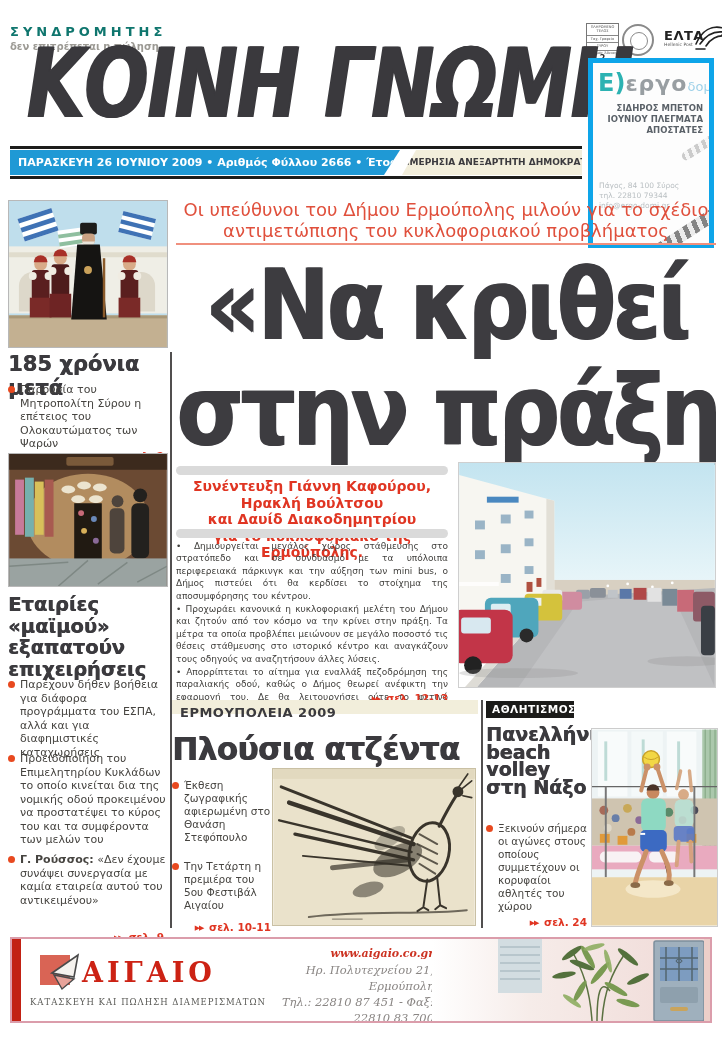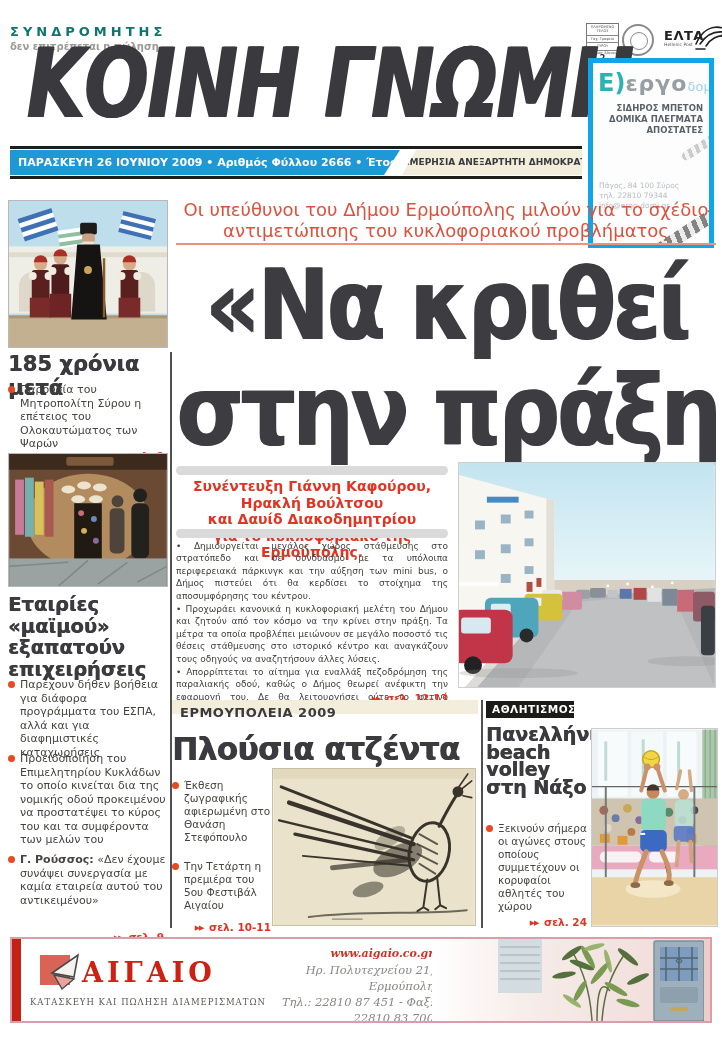--- a/index.html
+++ b/index.html
@@ -139,21 +139,21 @@
   <div class="abs datebar-cream">ΗΜΕΡΗΣΙΑ ΑΝΕΞΑΡΤΗΤΗ ΔΗΜΟΚΡΑΤΙΚΗ ΕΦΗΜΕΡΙΔΑ ΤΩΝ ΚΥΚΛΑΔΩΝ</div>
   <div class="abs rule-bot"></div>
 
   <div class="abs ergo">
     <div class="rebar2"></div>
     <div class="logo">
       <span class="sym">Ε)</span><span class="main">εργο</span><span class="subl">δομή</span>
     </div>
     <div class="prod">
       <div>ΣΙΔΗΡΟΣ ΜΠΕΤΟΝ</div>
-      <div>ΔΟΜΙΚΑ ΠΛΕΓΜΑΤΑ</div>
+      <div>ΙΟΥΝΙΟΥ ΠΛΕΓΜΑΤΑ</div>
       <div>ΑΠΟΣΤΑΤΕΣ</div>
     </div>
     <div class="addr">
       <div>Πάγος, 84 100 Σύρος</div>
       <div>τηλ. 22810 79344</div>
       <div>info@ergo-domi.gr</div>
     </div>
     <div class="rebar1"></div>
   </div>
 

